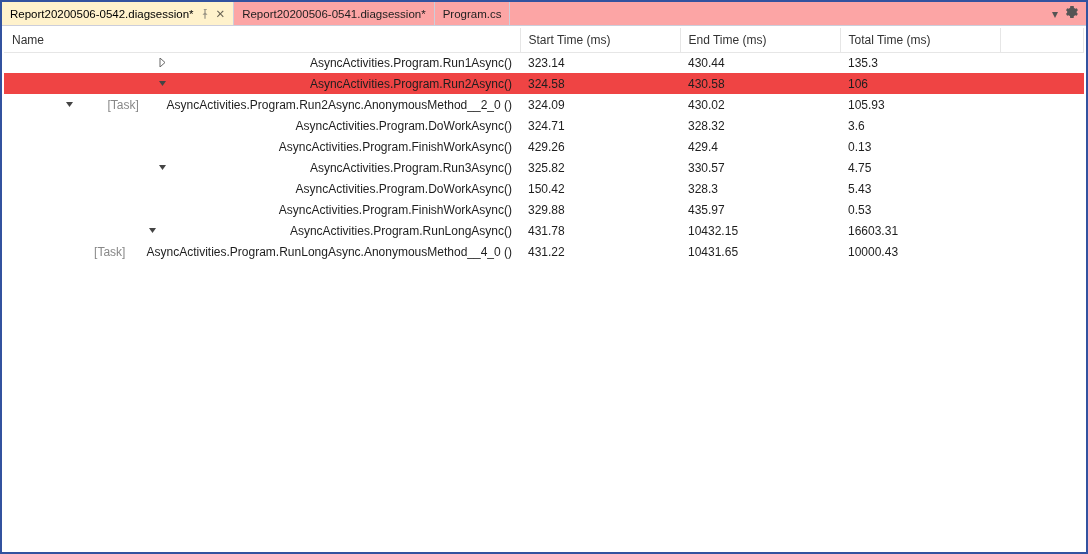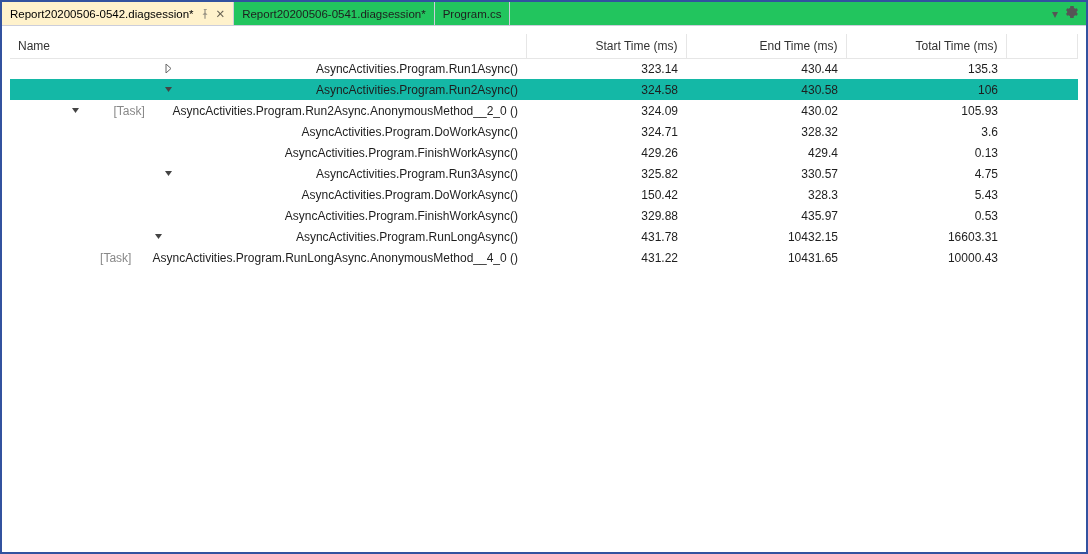--- a/index.html
+++ b/index.html
@@ -8,21 +8,21 @@
       font-size: 12px;
       background: #f5f5f5;
       width: 1088px;
       height: 554px;
       overflow: hidden;
       border: 2px solid #32529f;
     }
     .tab-bar {
       display: flex;
       align-items: center;
-      background: #22c55e;
+      background: #fca5a5;
       border-bottom: 1px solid #cccedb;
       height: 24px;
     }
     .tab {
       display: flex;
       align-items: center;
       padding: 0 8px;
       height: 100%;
       border-right: 1px solid #cccedb;
       color: #1e1e1e;
@@ -44,47 +44,46 @@
       display: flex;
       align-items: center;
       gap: 8px;
       padding-right: 8px;
       color: #555;
     }
     .content {
       background: #fff;
       height: calc(100% - 24px);
       overflow: auto;
-      padding: 8px;
+      padding: 2px;
     }
     .tree-table {
       width: 100%;
       border-collapse: collapse;
     }
     .tree-table th {
       text-align: left;
       font-weight: 400;
       color: #333;
       padding: 4px 8px;
       border-right: 1px solid #e6e6e6;
       border-bottom: 1px solid #e6e6e6;
       background: #fff;
       height: 24px;
     }
     .tree-table th.num, .tree-table td.num {
-      text-align: right;
     }
     .tree-table td {
       padding: 3px 8px;
       border: none;
       height: 21px;
       color: #1e1e1e;
     }
     .tree-table tr.selected td {
-      background: #14b8a6;
+      background: #ef4444;
     }
     .name-cell {
       display: flex;
       align-items: center;
       white-space: nowrap;
       justify-content: space-between;
     }
     .expander {
       width: 12px;
       height: 12px;

